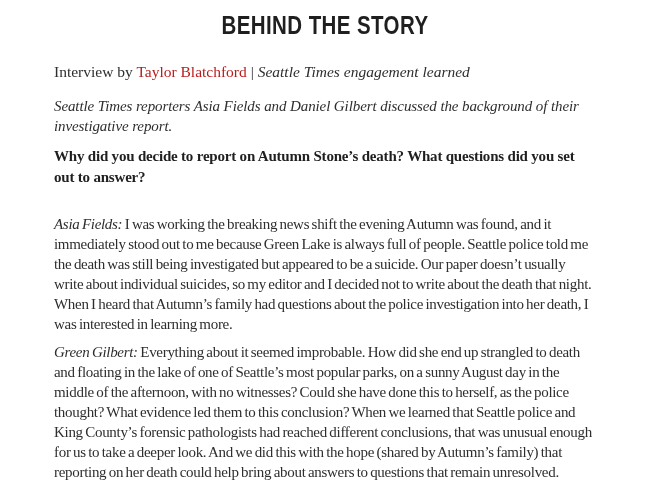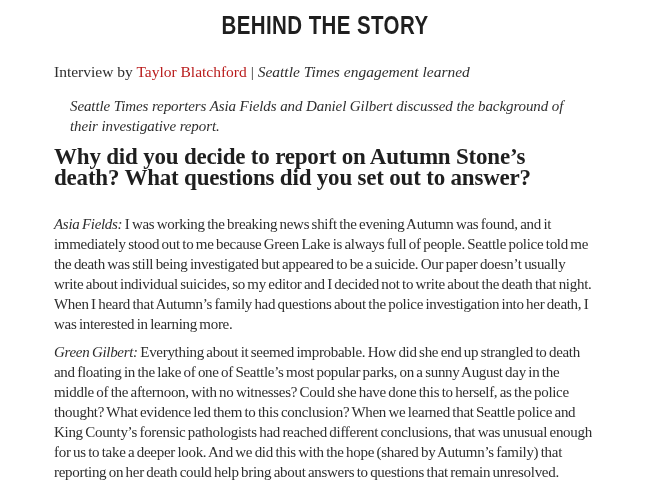--- a/index.html
+++ b/index.html
@@ -44,29 +44,29 @@
     text-decoration: none;
     cursor: pointer;
   }
   .byline .sep {
     color: #2e2e2e;
   }
   .byline .role {
     font-style: italic;
   }
   .intro {
-    margin: 14px 16px 0;
+    margin: 14px 0 0;
     font-style: italic;
     font-size: 15px;
     line-height: 20px;
     letter-spacing: -0.1px;
   }
   .question {
     margin: 10px 0 0;
-    font-size: 23px;
+    font-size: 15px;
     line-height: 21px;
     font-weight: 700;
     color: #1f1f1f;
     letter-spacing: -0.2px;
   }
   .answer {
     margin: 26px 0 0;
     font-size: 15px;
     line-height: 20px;
     letter-spacing: -0.3px;

